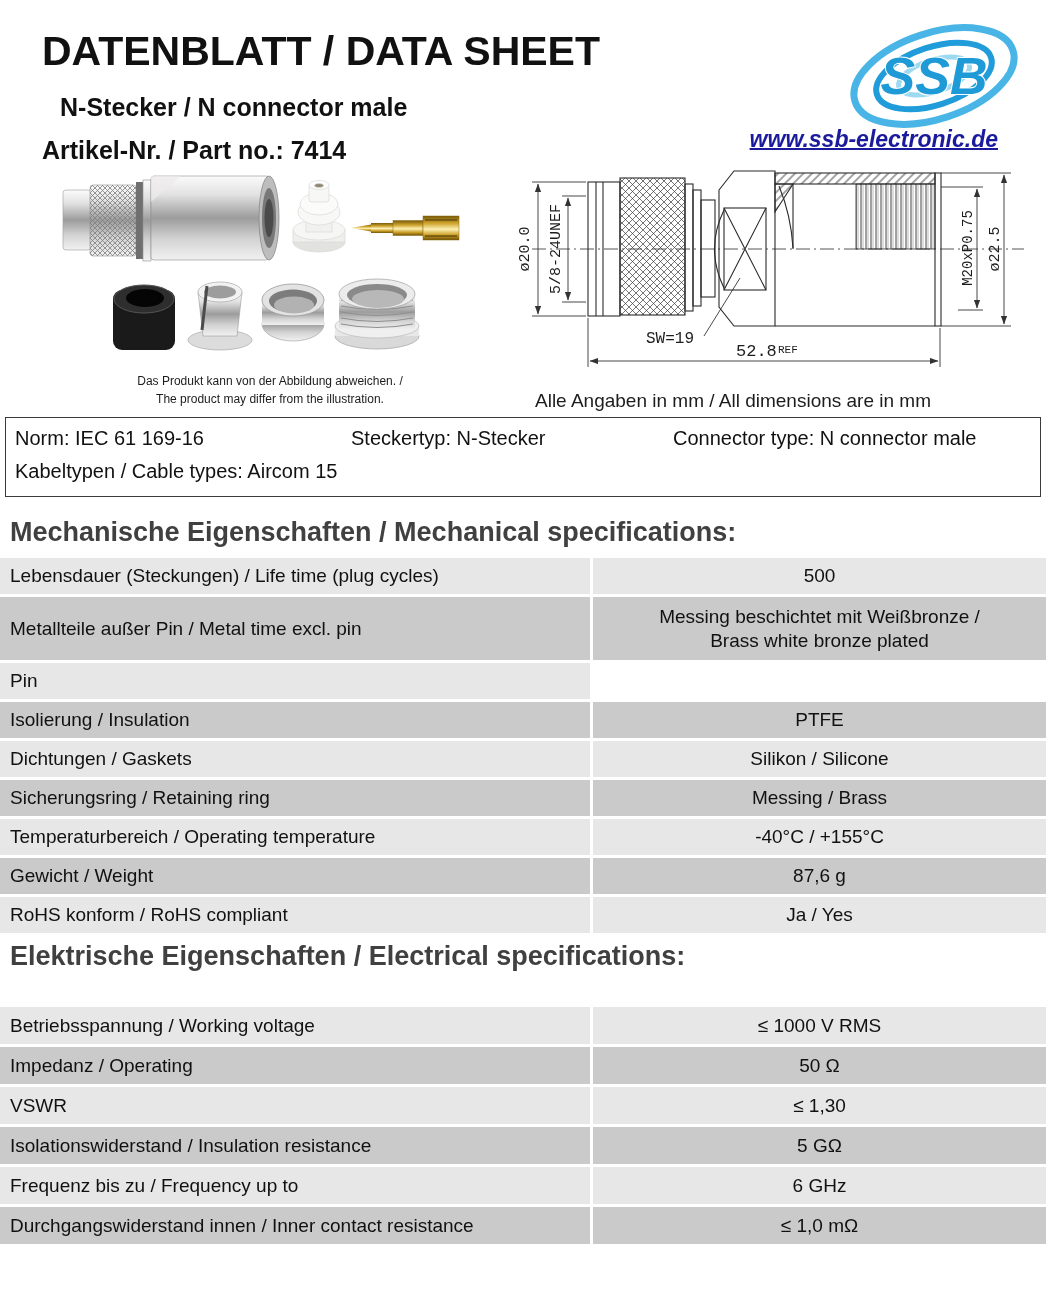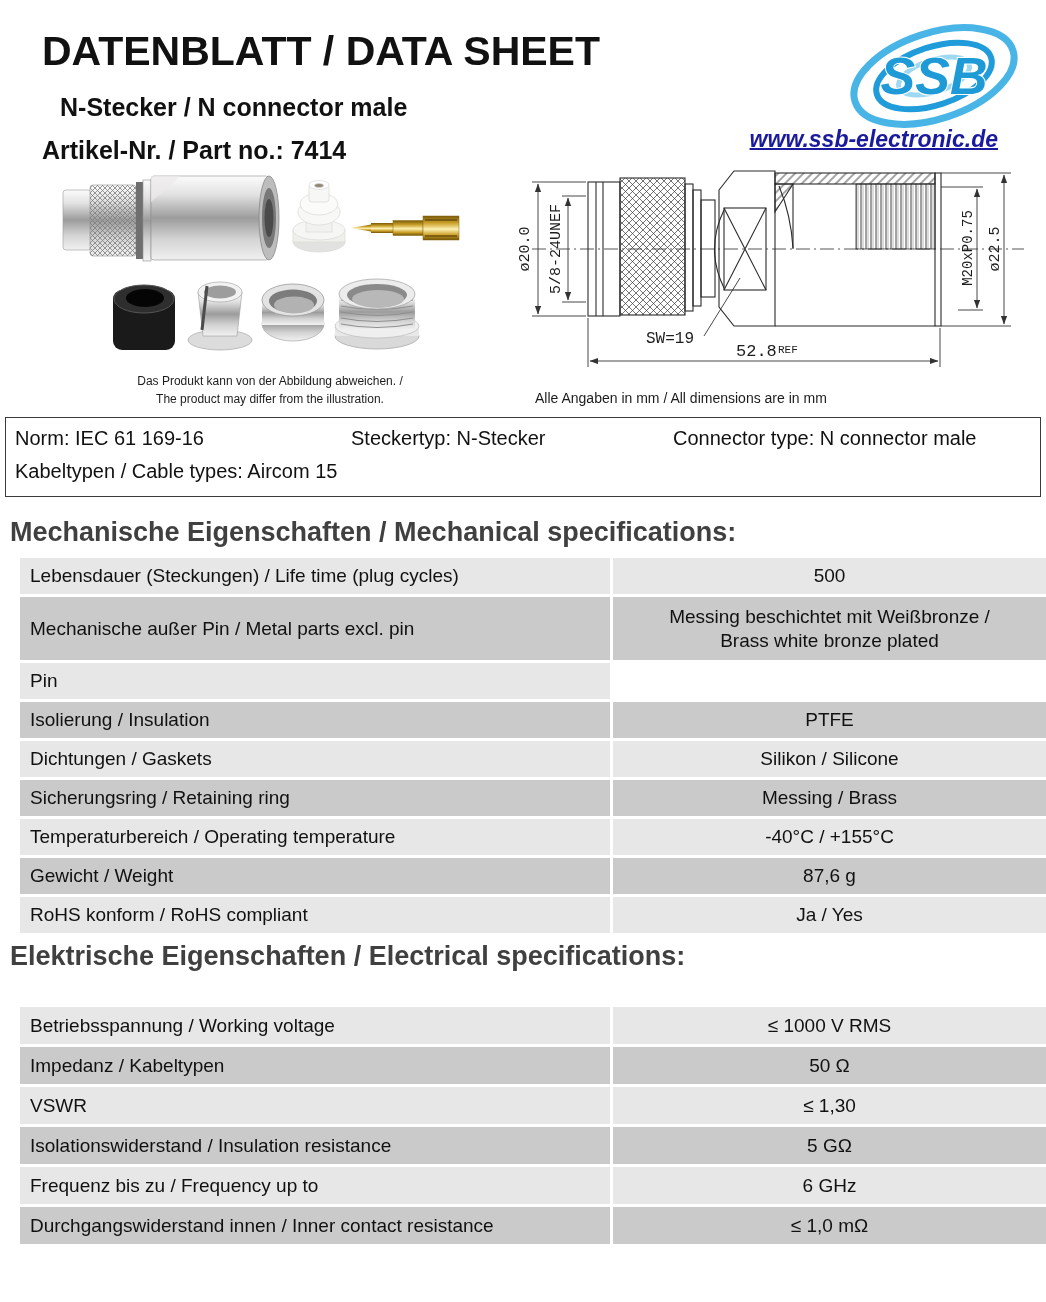--- a/index.html
+++ b/index.html
@@ -37,40 +37,40 @@
   }
   
   .photos { position: absolute; left: 55px; top: 168px; width: 430px; height: 196px; }
   .photo-caption {
     position: absolute; left: 55px; top: 372px; width: 430px;
     text-align: center; font-size: 12px; line-height: 18px; color: #1c1c1c;
   }
   .drawing { position: absolute; left: 510px; top: 160px; width: 532px; height: 232px; }
   .drawing-caption {
     position: absolute; left: 535px; top: 390px;
-    font-size: 14px; color: #1c1c1c; white-space: nowrap;
+    font-size: 19px; color: #1c1c1c; white-space: nowrap;
   }
   .drawing svg text { font-family: "Liberation Mono", "DejaVu Sans Mono", monospace; fill: #1d1d1d; }
   
   .norm-box {
     position: absolute; left: 5px; right: 5px; top: 417px; height: 80px;
     border: 1.5px solid #3a3a3a; padding: 4px 0 0 9px;
     font-size: 20px; color: #111;
   }
   .norm-row1 { display: grid; grid-template-columns: 336px 322px 1fr; height: 32px; line-height: 32px; }
   .norm-row2 { height: 32px; line-height: 34px; }
   
   .sec-heading {
     position: absolute; left: 10px; margin: 0;
     font-size: 27px; font-weight: 700; color: #404040; white-space: nowrap;
   }
   #mech-heading { top: 517px; }
   #elec-heading { top: 941px; }
   
-  .spec-table { position: absolute; left: 0; width: 1046px; padding-left: 20px; }
+  .spec-table { position: absolute; left: 0; width: 1046px; }
   #mech-table { top: 558px; }
   #elec-table { top: 1007px; }
   .spec-row { display: grid; grid-template-columns: 590px 1fr; column-gap: 3px; margin-bottom: 3px; }
   .spec-row > div { background: #e7e7e7; display: flex; align-items: center; min-height: 36px; padding: 4px 0; }
   #elec-table .spec-row > div { min-height: 37px; }
   .spec-row:nth-child(even) > div { background: #cacaca; }
   .spec-row .lbl { padding-left: 10px; font-size: 19px; color: #111; }
   .spec-row .val { justify-content: center; text-align: center; font-size: 19px; color: #111; flex-direction: column; }
   #mech-table .spec-row:nth-child(2) > div { min-height: 63px; }
   .val span { display: block; line-height: 24px; }
@@ -270,21 +270,21 @@
     <div class="norm-row2">Kabeltypen / Cable types: Aircom 15</div>
   </div>
 
   <h2 class="sec-heading" id="mech-heading">Mechanische Eigenschaften / Mechanical specifications:</h2>
   <div class="spec-table" id="mech-table">
     <div class="spec-row">
       <div class="lbl">Lebensdauer (Steckungen) / Life time (plug cycles)</div>
       <div class="val">500</div>
     </div>
     <div class="spec-row">
-      <div class="lbl">Mechanische außer Pin / Metal parts excl. pin</div>
+      <div class="lbl">Metallteile außer Pin / Metal time excl. pin</div>
       <div class="val">
         <span>Messing beschichtet mit Weißbronze /</span>
         <span>Brass white bronze plated</span>
       </div>
     </div>
     <div class="spec-row">
       <div class="lbl">Pin</div>
     </div>
     <div class="spec-row">
       <div class="lbl">Isolierung / Insulation</div>
@@ -312,21 +312,21 @@
     </div>
   </div>
 
   <h2 class="sec-heading" id="elec-heading">Elektrische Eigenschaften / Electrical specifications:</h2>
   <div class="spec-table" id="elec-table">
     <div class="spec-row">
       <div class="lbl">Betriebsspannung / Working voltage</div>
       <div class="val">≤ 1000 V RMS</div>
     </div>
     <div class="spec-row">
-      <div class="lbl">Impedanz / Kabeltypen</div>
+      <div class="lbl">Impedanz / Operating</div>
       <div class="val">50 Ω</div>
     </div>
     <div class="spec-row">
       <div class="lbl">VSWR</div>
       <div class="val">≤ 1,30</div>
     </div>
     <div class="spec-row">
       <div class="lbl">Isolationswiderstand / Insulation resistance</div>
       <div class="val">5 GΩ</div>
     </div>

